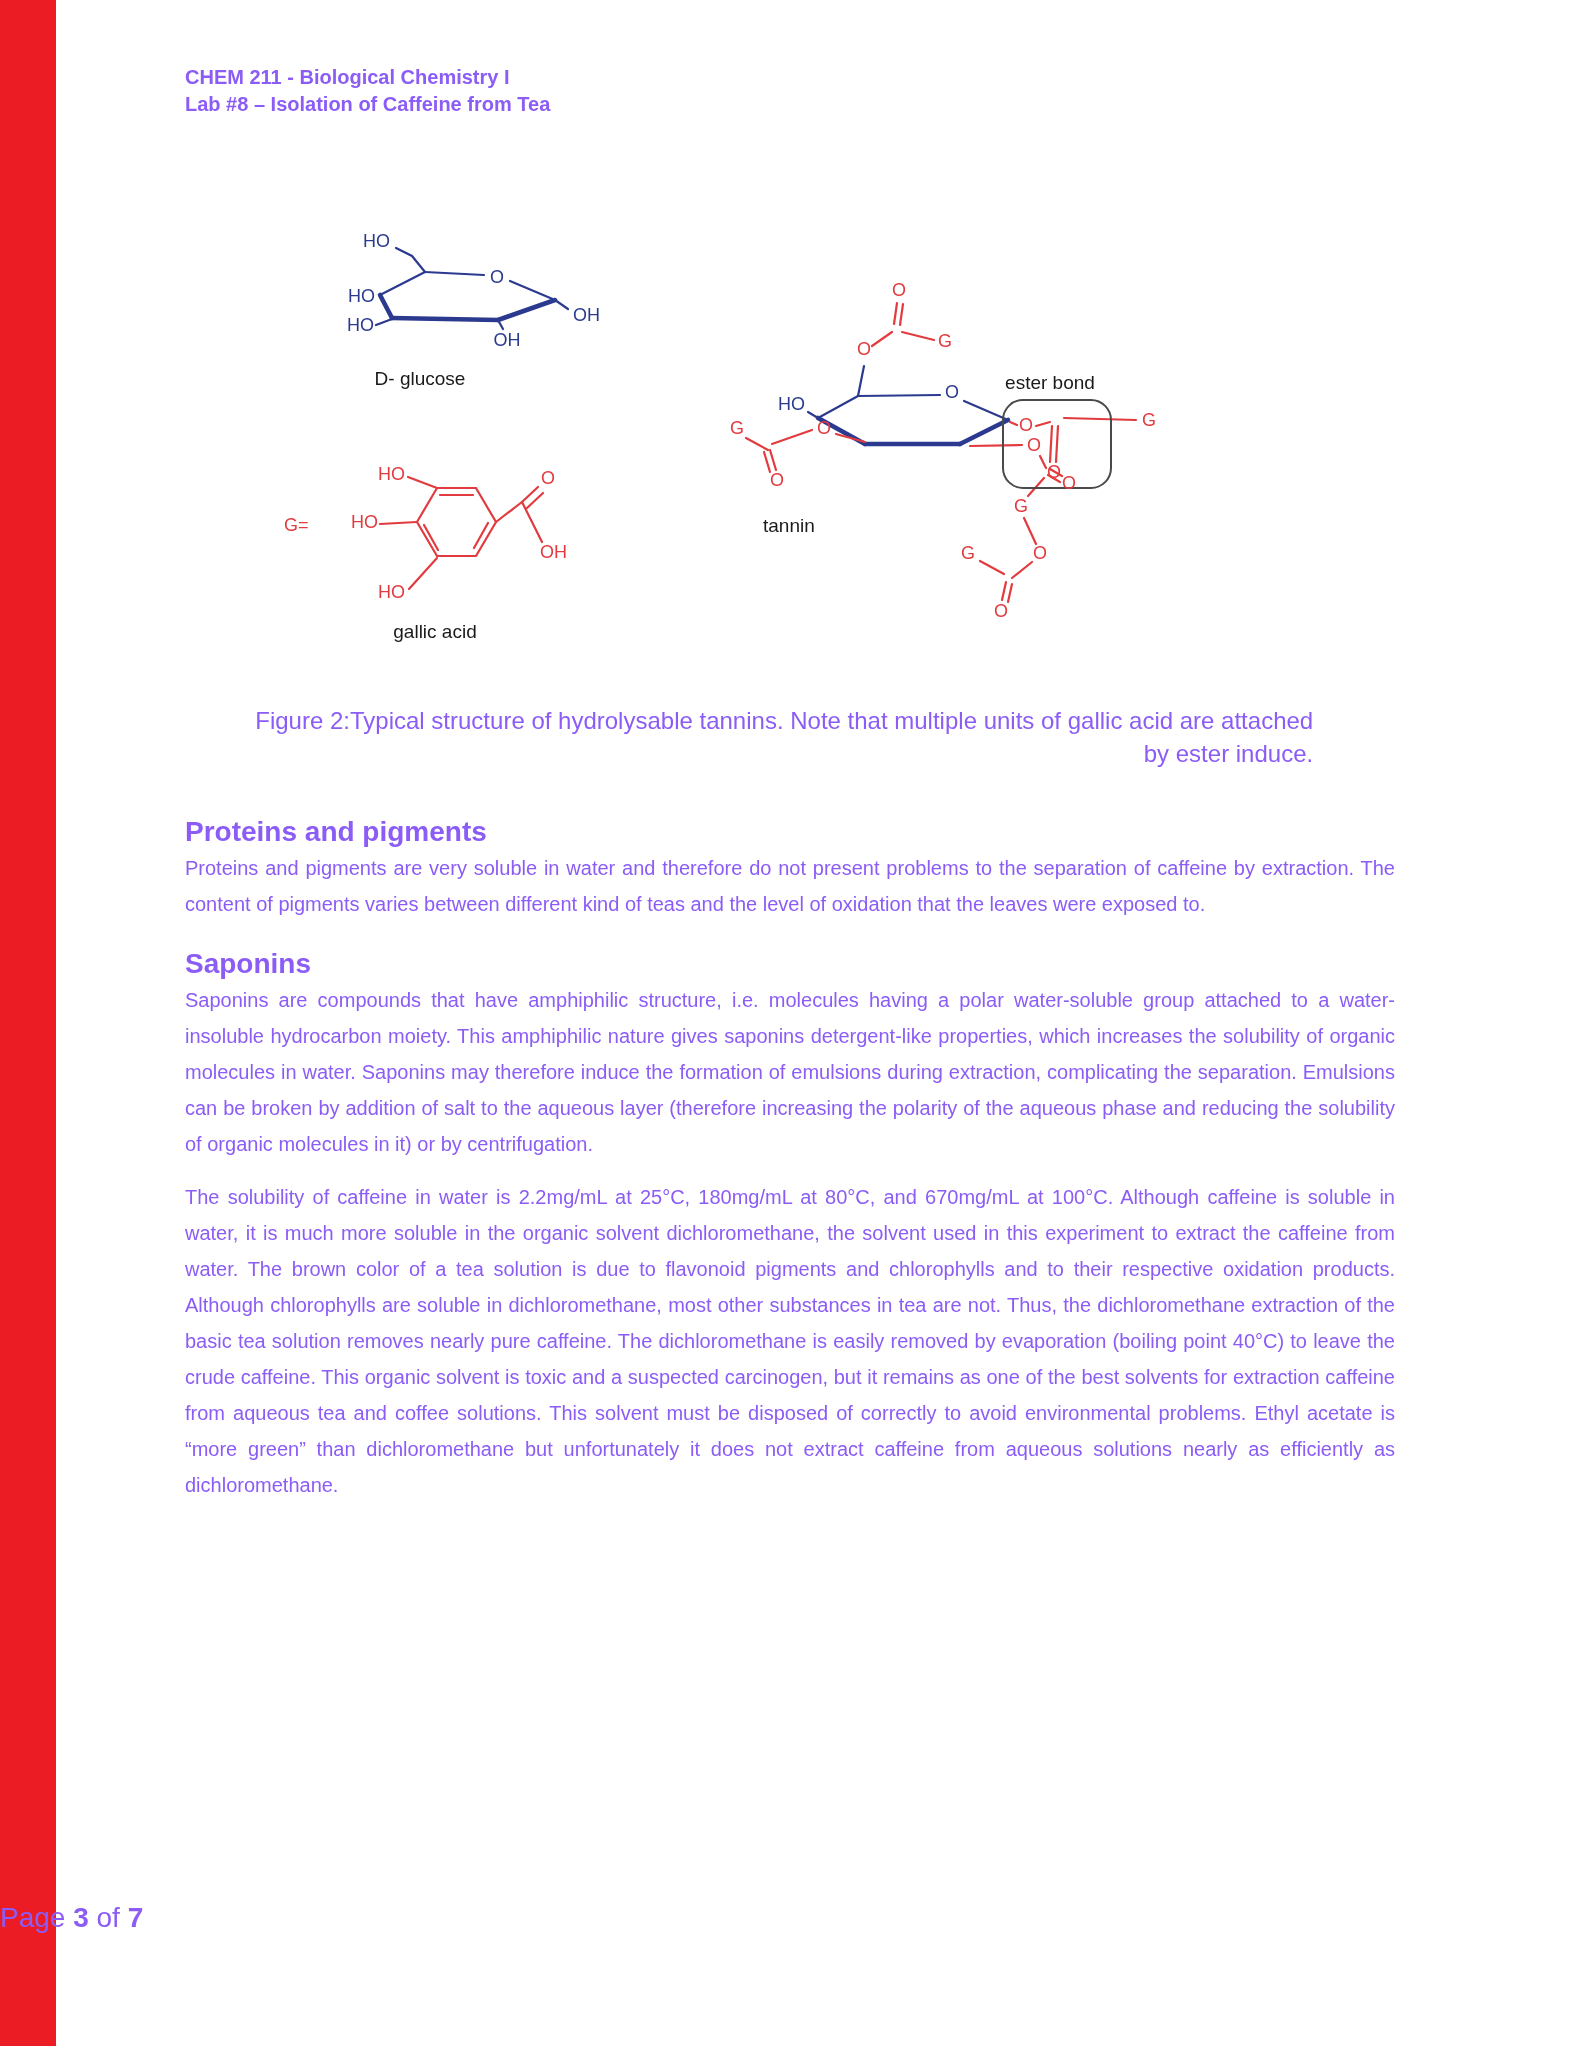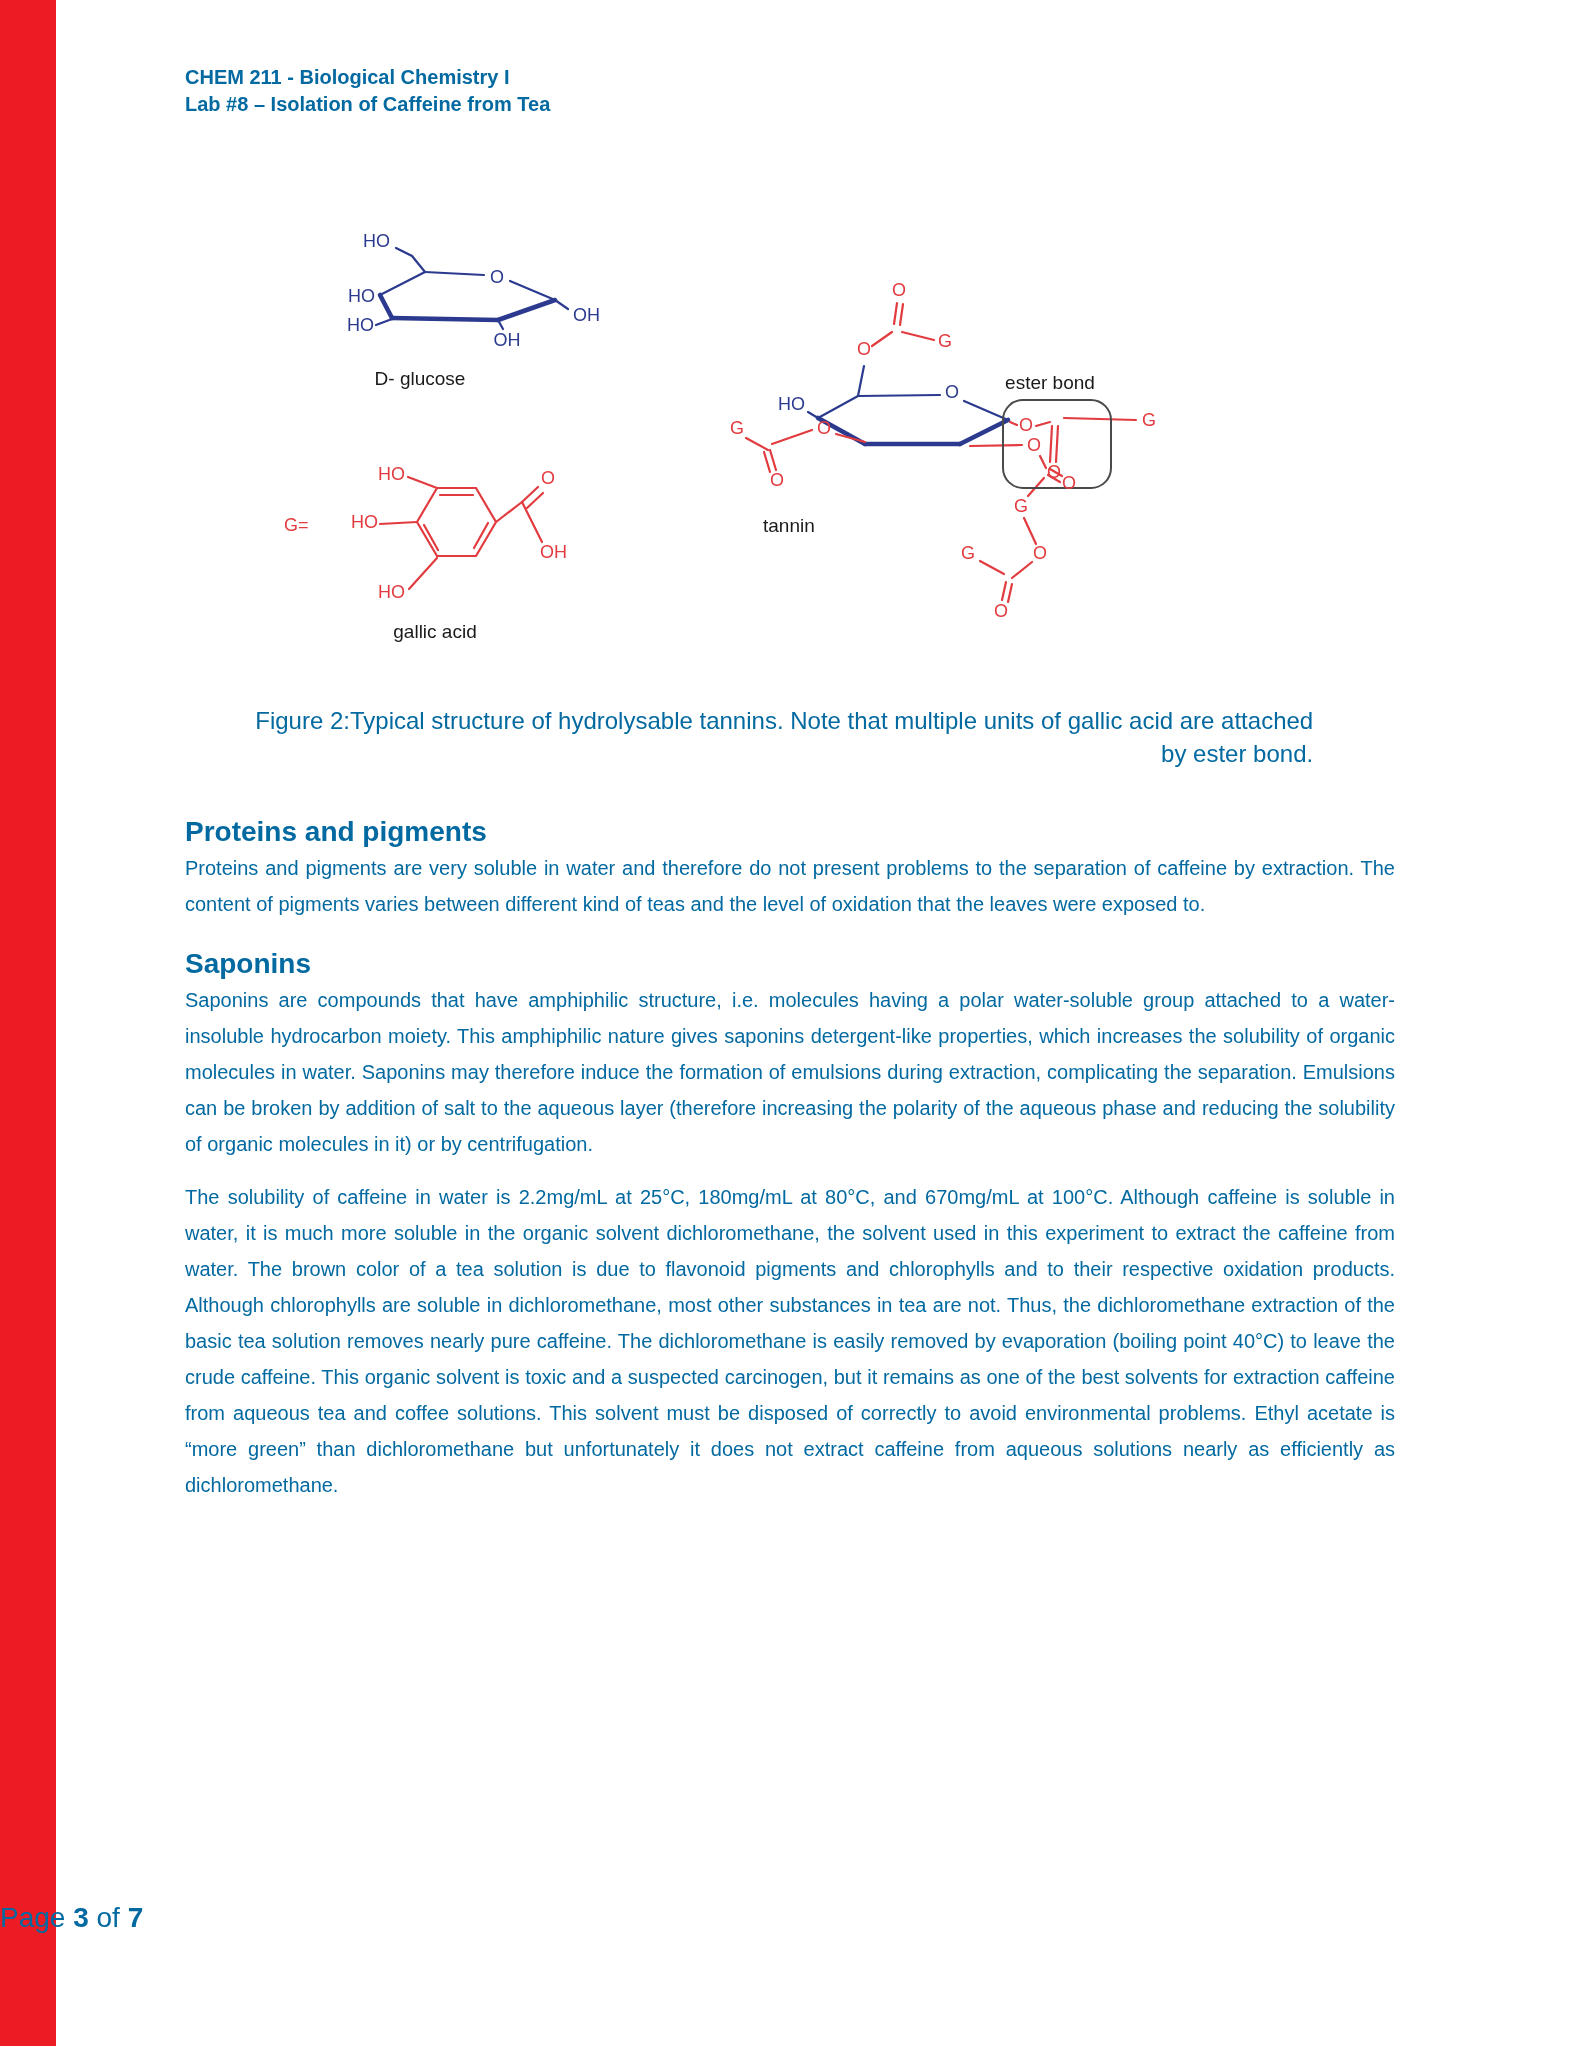--- a/index.html
+++ b/index.html
@@ -1,19 +1,19 @@
 <!DOCTYPE html>
 <html style="--stripe-red: #ec1c24; --red: #e23b3f; --blue: #2b3a8f;"><head>
 <meta charset="utf-8">
 <style>
   * { margin:0; padding:0; box-sizing:border-box; }
   html,body { background:#ffffff; }
   .page {
     position:relative; width:1581px; height:2046px; background:#ffffff;
-    overflow:hidden; color:#0369a1;
+    overflow:hidden; color:#8b5cf6;
     font-family:"Liberation Sans","DejaVu Sans",sans-serif;
   }
   .stripe { position:absolute; left:0; top:0; width:56px; height:2046px; background:var(--stripe-red,#ec1c24); }
   .content { position:absolute; left:185px; top:0; width:1210px; padding-top:64px; }
   .doc-header { font-weight:bold; font-size:20px; line-height:27px; }
   .figure-area { position:relative; height:540px; }
   .figure-area svg { position:absolute; overflow:visible; }
   .svg-glucose { left:145px; top:97px; }
   .svg-gallic  { left:85px;  top:322px; }
   .svg-tannin  { left:515px; top:152px; }
@@ -160,21 +160,21 @@
         <text class="atom-r" x="301" y="347" text-anchor="middle">O</text>
         <text class="fig-label" x="350" y="119" text-anchor="middle">ester bond</text>
         <text class="fig-label" x="63" y="262" text-anchor="start">tannin</text>
       </svg>
     </div>
 
     <div class="caption">
       <span class="cap-label">Figure 2:</span>
       <span class="cap-text">
         <span>Typical structure of hydrolysable tannins. Note that multiple units of gallic acid are attached</span><br>
-        <span>by ester bond.</span>
+        <span>by ester induce.</span>
       </span>
     </div>
 
     <div class="sec">
       <div class="sec-head">Proteins and pigments</div>
       <p class="body-text">Proteins and pigments are very soluble in water and therefore do not present problems to the separation of caffeine by extraction. The content of pigments varies between different kind of teas and the level of oxidation that the leaves were exposed to.</p>
     </div>
 
     <div class="sec sec2">
       <div class="sec-head">Saponins</div>

